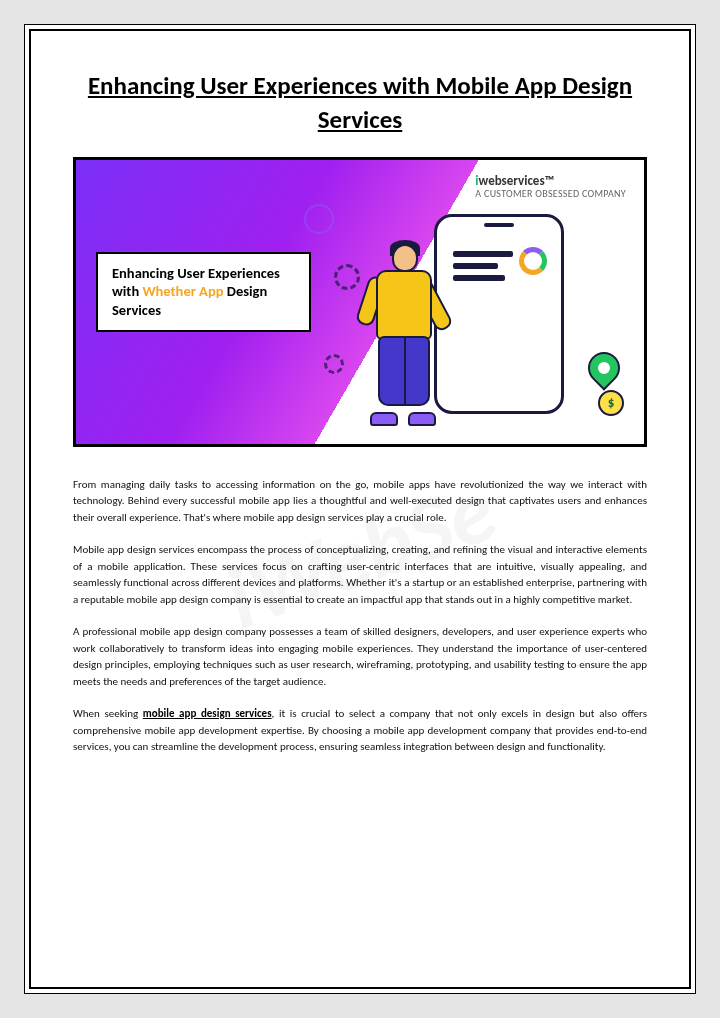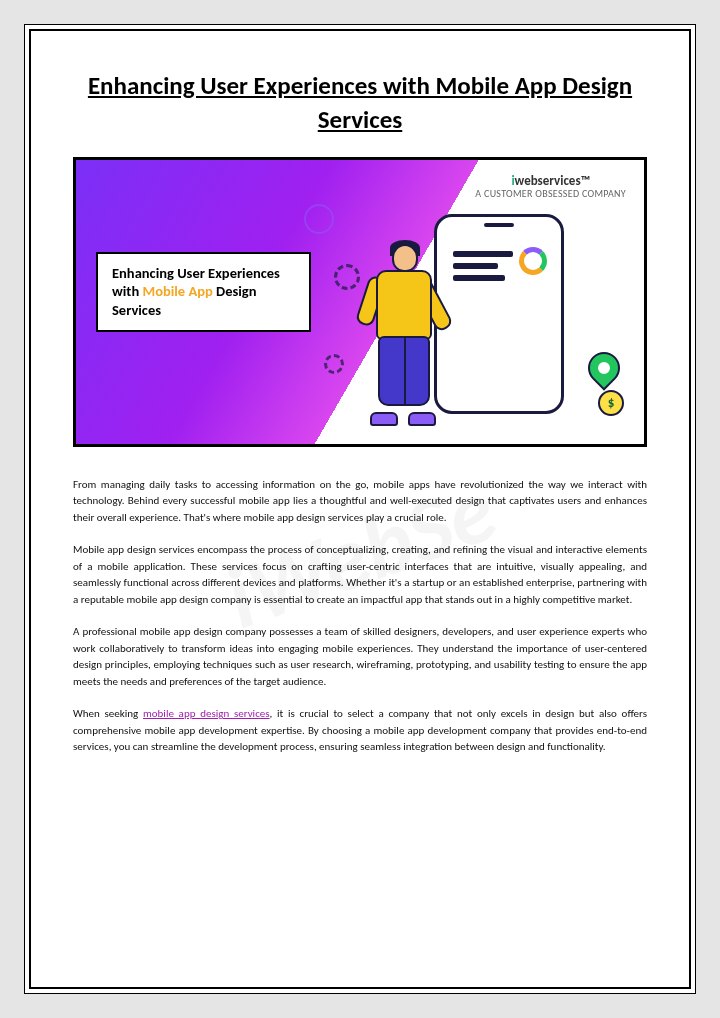--- a/index.html
+++ b/index.html
@@ -52,21 +52,21 @@
     width: 100%;
     position: relative;
     overflow: hidden;
     background: linear-gradient(120deg, #7b2ff7 0%, #a020f0 35%, #d946ef 55%, #ffffff 55%, #ffffff 100%);
   }
   .hero-logo {
     position: absolute;
     top: 14px; right: 18px;
     font-size: 11px;
     color: #333;
-    text-align: center;
+    text-align: left;
     line-height: 1.1;
   }
   .hero-logo .brand { font-weight: bold; font-size: 13px; }
   .hero-logo .brand .i { color: #2a7; }
   .hero-logo .tag { font-size: 10px; letter-spacing: 0.3px; color: #666; }
   .hero-textbox {
     position: absolute;
     top: 92px; left: 20px;
     background: #fff;
     border: 2px solid #000;
@@ -145,41 +145,41 @@
   .p-shoe-l, .p-shoe-r { position:absolute; bottom:0; width:28px; height:14px; background:#8b5cf6; border:2px solid #1a1a40; border-radius:6px 6px 3px 3px; }
   .p-shoe-l { left:16px; } .p-shoe-r { left:54px; }
 
   p.body {
     font-size: 11px;
     line-height: 1.5;
     color: #111;
     text-align: justify;
     margin-bottom: 16px;
   }
-  a.link { color: #a21caf; text-decoration: underline; font-weight: normal; }
+  a.link { color: #000000; text-decoration: underline; font-weight: bold; }
 </style>
 </head>
 <body>
 
 <div class="outer-frame">
   <div class="inner-frame">
 
     <div class="watermark">iWebSe</div>
 
     <h1 class="title">Enhancing User Experiences with Mobile App Design Services</h1>
 
     <div class="hero">
       <div class="hero-logo">
         <div class="brand">
           <span class="i">i</span><span>webservices</span><span>™</span>
         </div>
         <div class="tag">A CUSTOMER OBSESSED COMPANY</div>
       </div>
       <div class="hero-textbox">
-        <span>Enhancing User Experiences with </span><span class="hl">Mobile App</span><span> Design Services</span>
+        <span>Enhancing User Experiences with </span><span class="hl">Whether App</span><span> Design Services</span>
       </div>
       <div class="illus">
         <div class="circle-deco c1"></div>
         <div class="phone">
           <div class="chart-lines">
               <span></span>
               <span></span>
               <span></span>
             </div>
           <div class="donut"></div>

